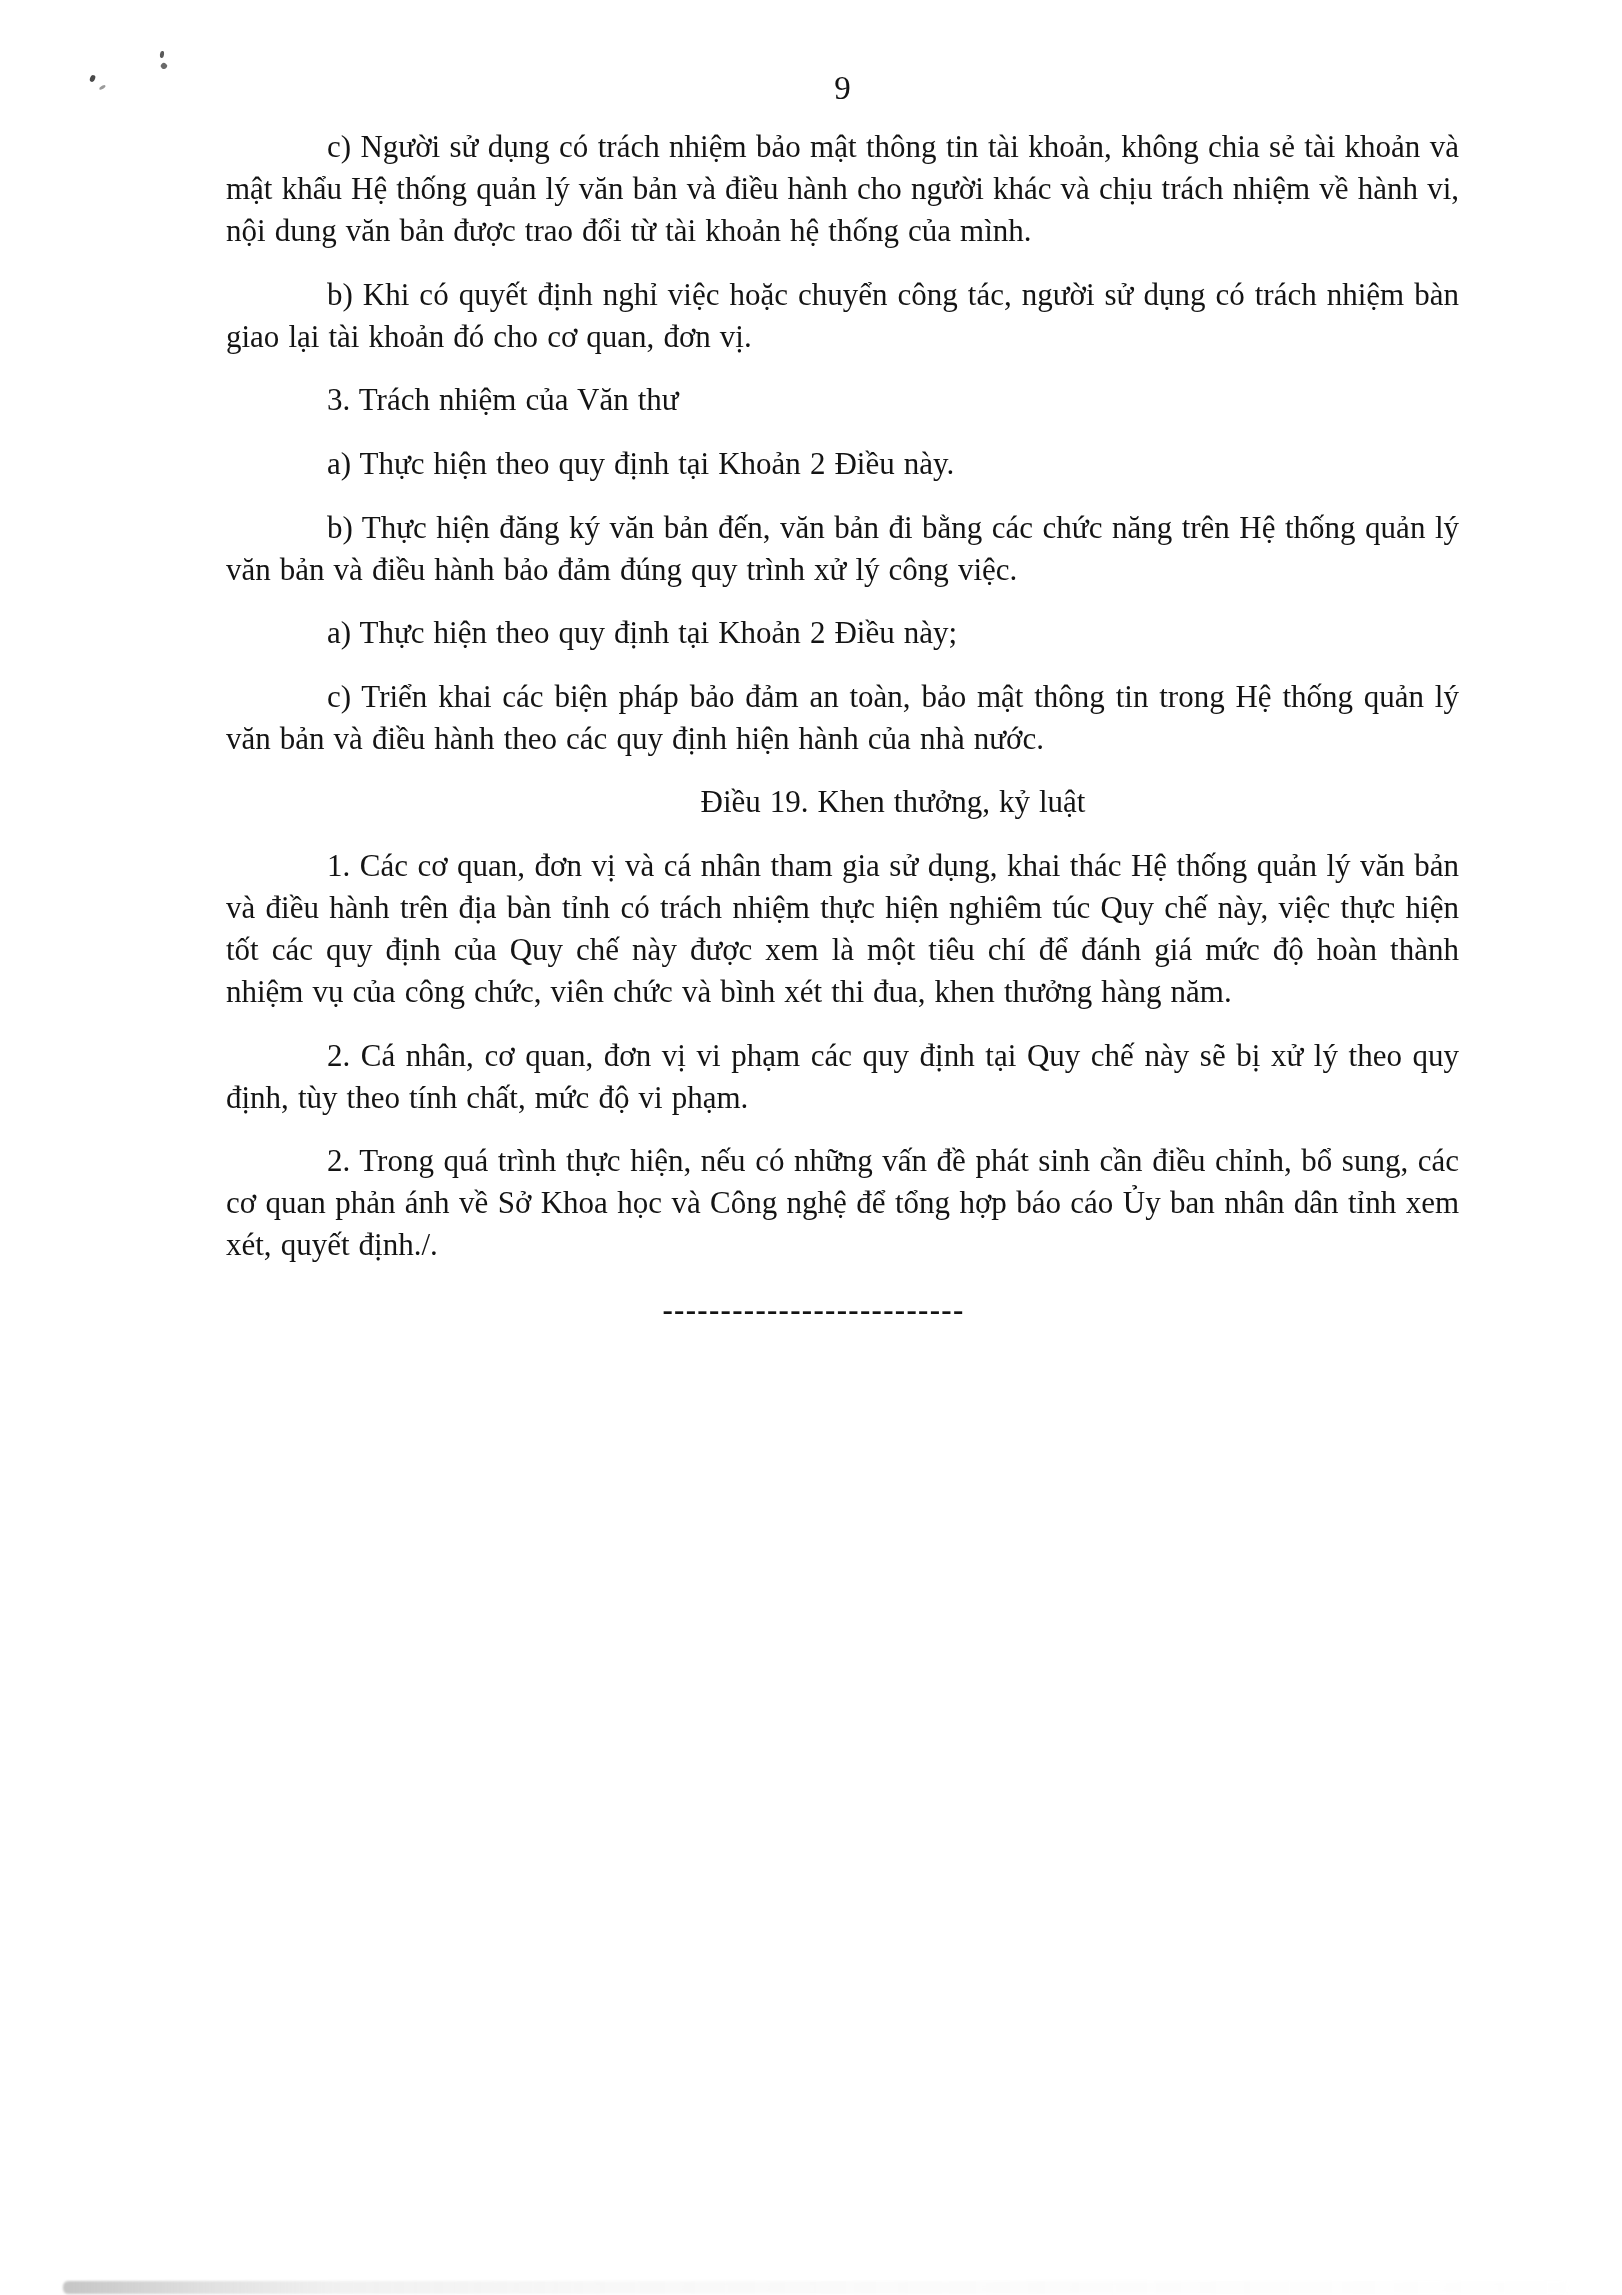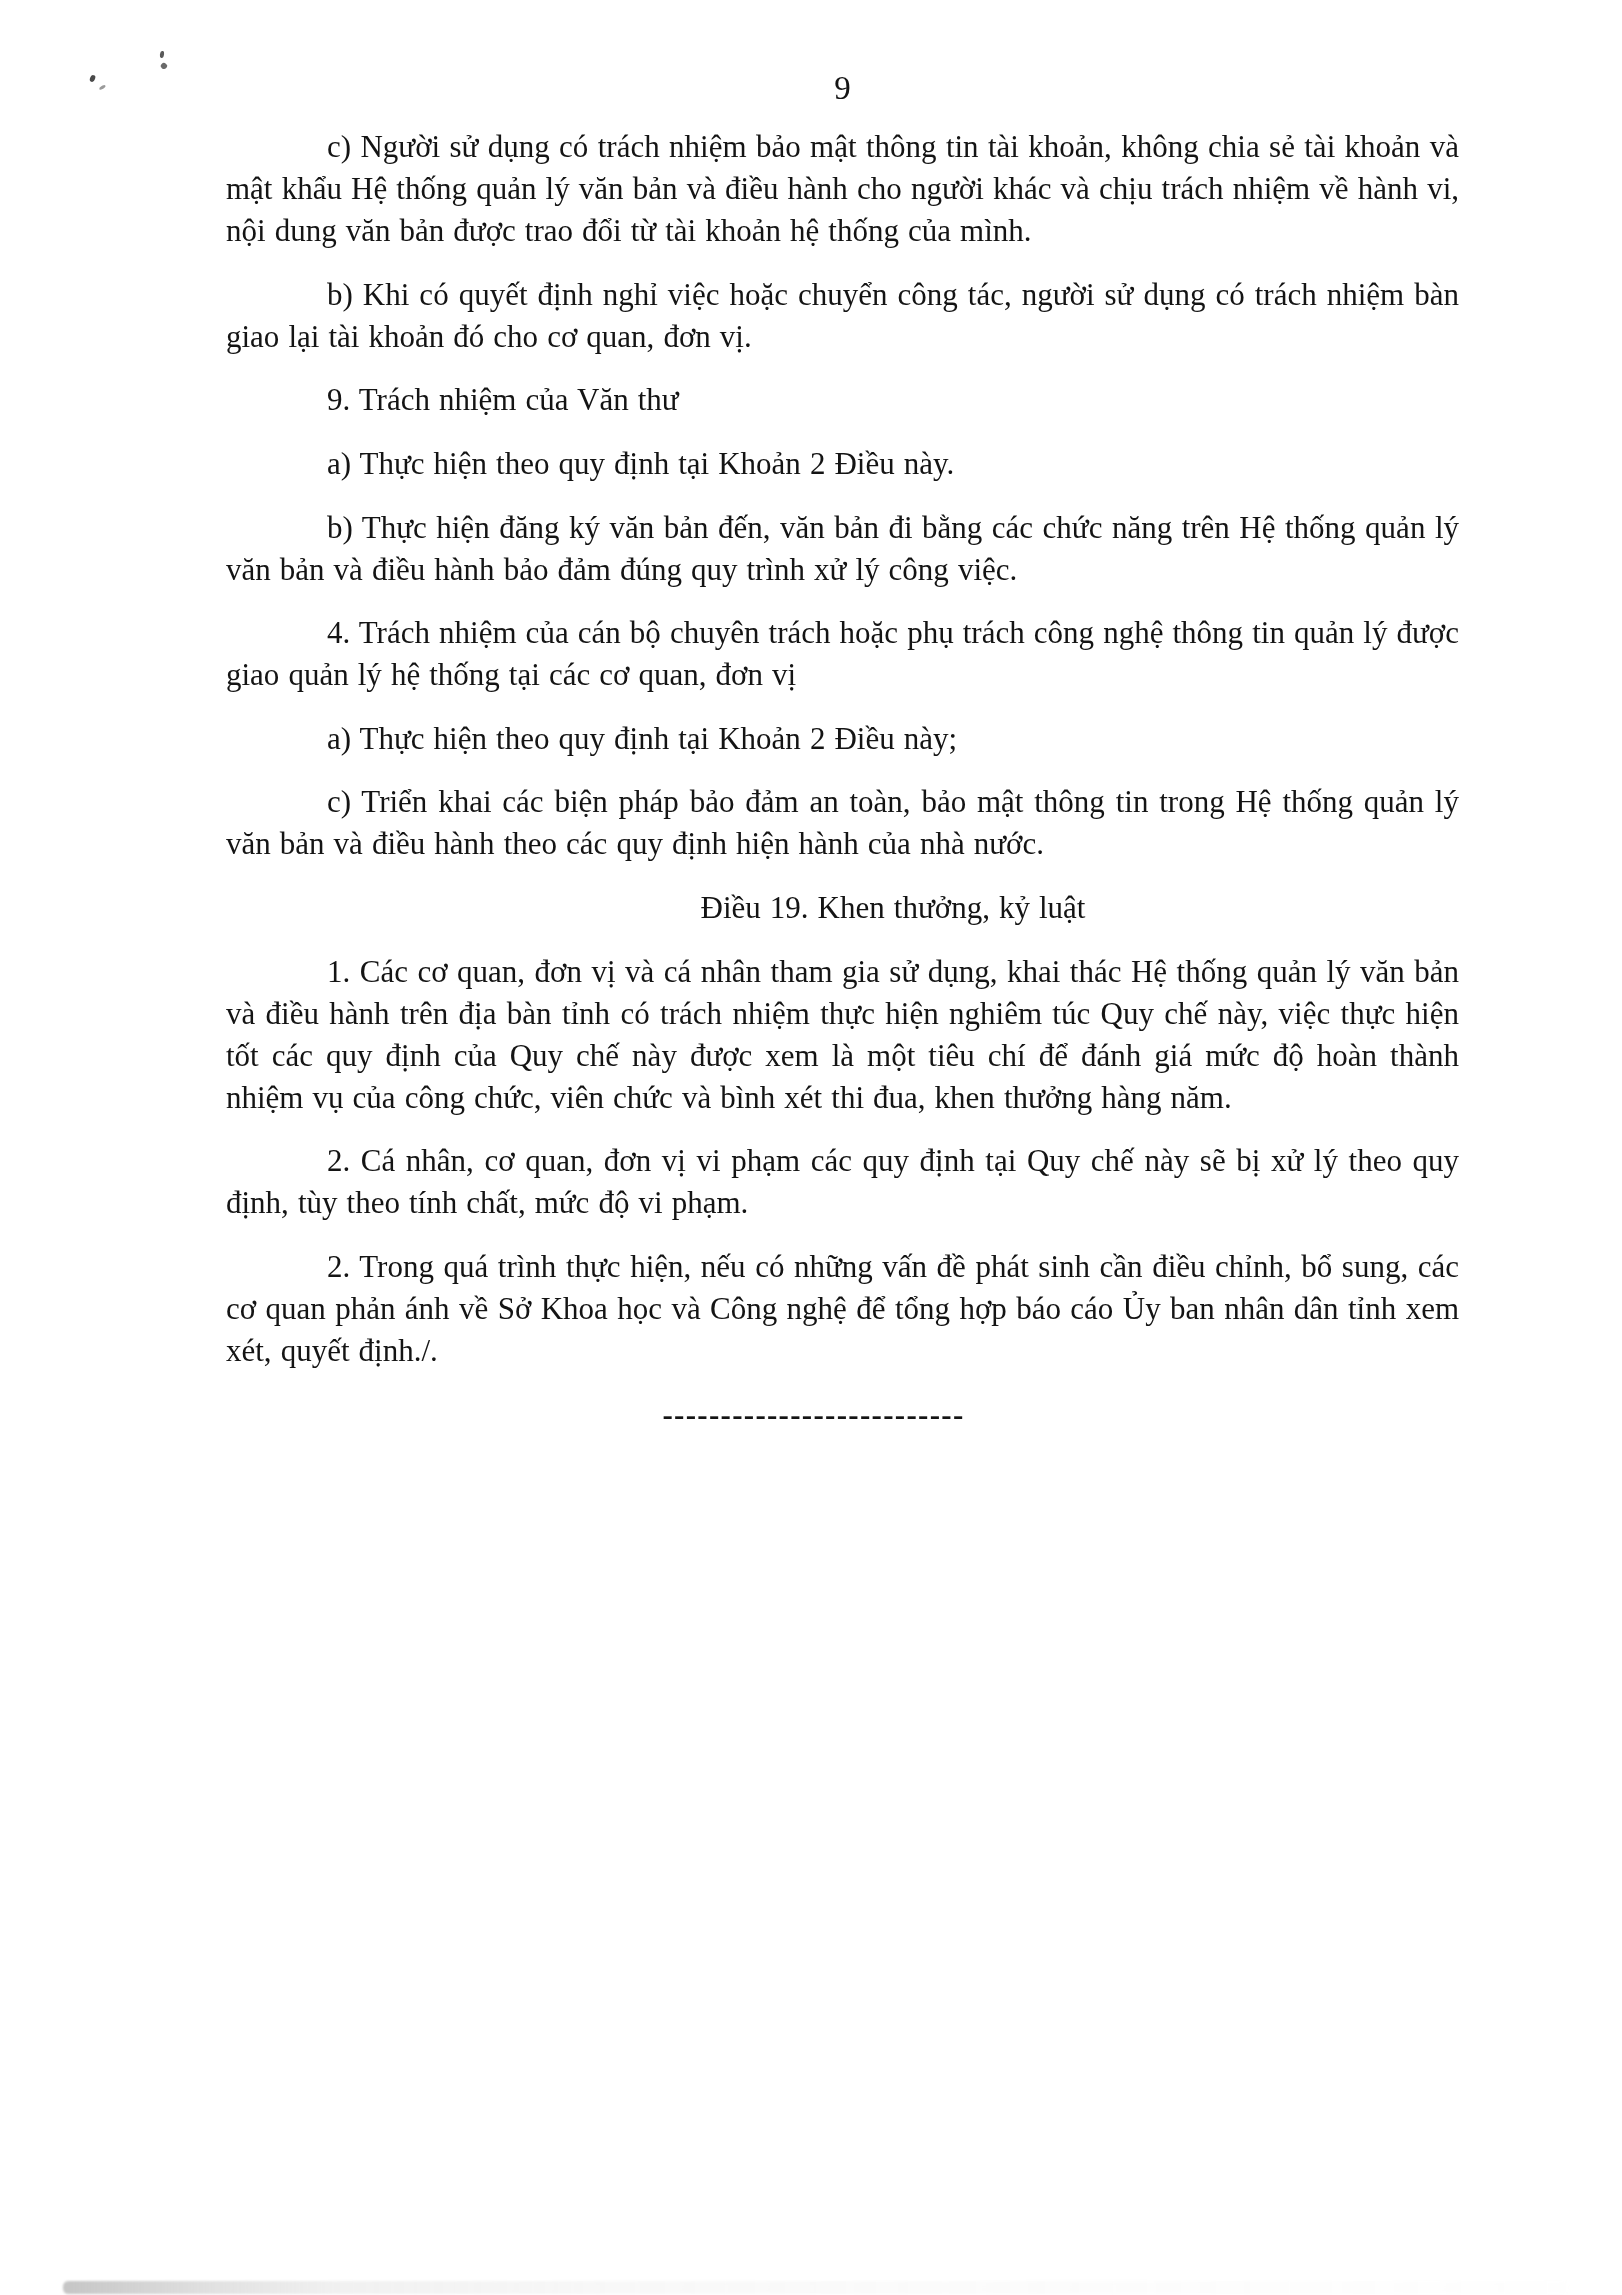--- a/index.html
+++ b/index.html
@@ -86,24 +86,23 @@
 
   <div class="speck s1"></div>
   <div class="speck s2"></div>
   <div class="speck s3"></div>
   <div class="speck s4"></div>
 
   <div class="page-number">9</div>
 
   <p class="para">c) Người sử dụng có trách nhiệm bảo mật thông tin tài khoản, không chia sẻ tài khoản và mật khẩu Hệ thống quản lý văn bản và điều hành cho người khác và chịu trách nhiệm về hành vi, nội dung văn bản được trao đổi từ tài khoản hệ thống của mình.</p>
   <p class="para">b) Khi có quyết định nghỉ việc hoặc chuyển công tác, người sử dụng có trách nhiệm bàn giao lại tài khoản đó cho cơ quan, đơn vị.</p>
-  <p class="para">9. Trách nhiệm của Văn thư</p>
+  <p class="para">3. Trách nhiệm của Văn thư</p>
   <p class="para">a) Thực hiện theo quy định tại Khoản 2 Điều này.</p>
   <p class="para">b) Thực hiện đăng ký văn bản đến, văn bản đi bằng các chức năng trên Hệ thống quản lý văn bản và điều hành bảo đảm đúng quy trình xử lý công việc.</p>
-  <p class="para">4. Trách nhiệm của cán bộ chuyên trách hoặc phụ trách công nghệ thông tin quản lý được giao quản lý hệ thống tại các cơ quan, đơn vị</p>
   <p class="para">a) Thực hiện theo quy định tại Khoản 2 Điều này;</p>
   <p class="para">c) Triển khai các biện pháp bảo đảm an toàn, bảo mật thông tin trong Hệ thống quản lý văn bản và điều hành theo các quy định hiện hành của nhà nước.</p>
   <p class="para heading">Điều 19. Khen thưởng, kỷ luật</p>
   <p class="para">1. Các cơ quan, đơn vị và cá nhân tham gia sử dụng, khai thác Hệ thống quản lý văn bản và điều hành trên địa bàn tỉnh có trách nhiệm thực hiện nghiêm túc Quy chế này, việc thực hiện tốt các quy định của Quy chế này được xem là một tiêu chí để đánh giá mức độ hoàn thành nhiệm vụ của công chức, viên chức và bình xét thi đua, khen thưởng hàng năm.</p>
   <p class="para">2. Cá nhân, cơ quan, đơn vị vi phạm các quy định tại Quy chế này sẽ bị xử lý theo quy định, tùy theo tính chất, mức độ vi phạm.</p>
   <p class="para">2. Trong quá trình thực hiện, nếu có những vấn đề phát sinh cần điều chỉnh, bổ sung, các cơ quan phản ánh về Sở Khoa học và Công nghệ để tổng hợp báo cáo Ủy ban nhân dân tỉnh xem xét, quyết định./.</p>
 
   <div class="separator">--------------------------</div>
 
   <div class="bottom-artifact"></div>

